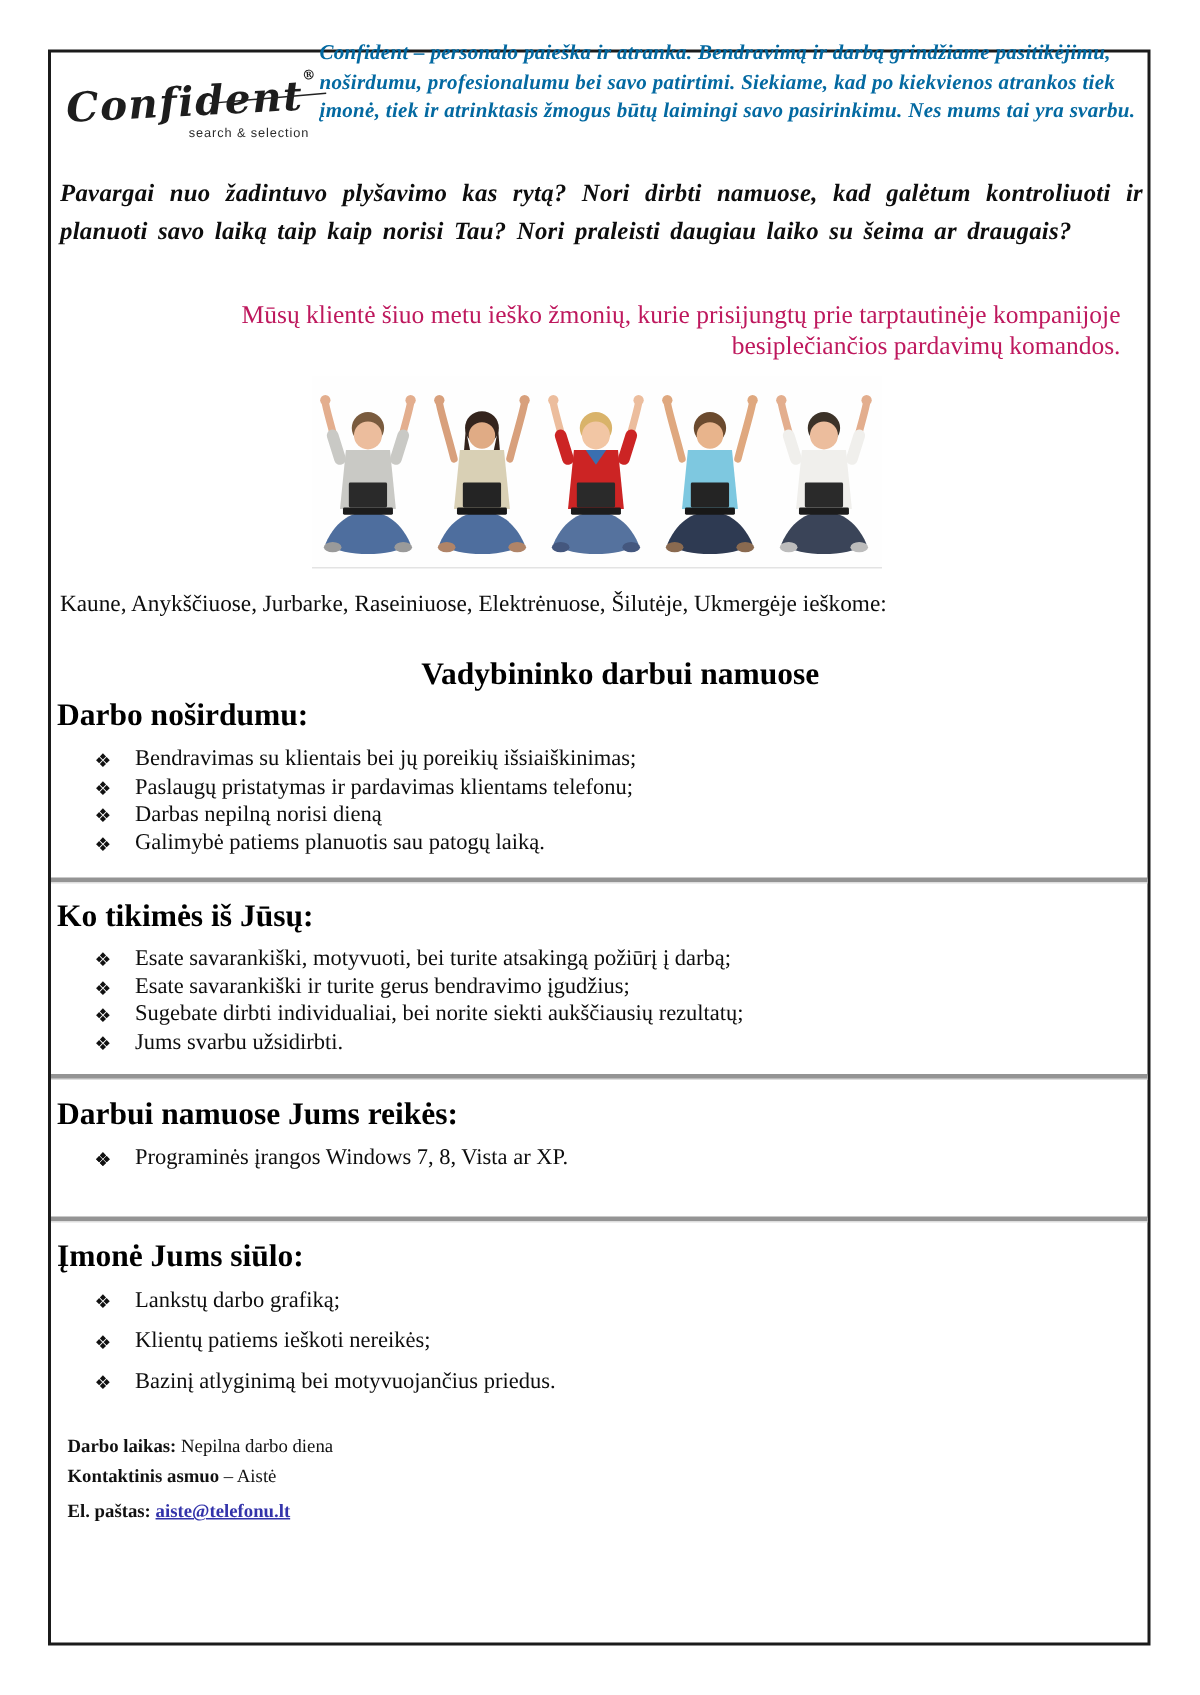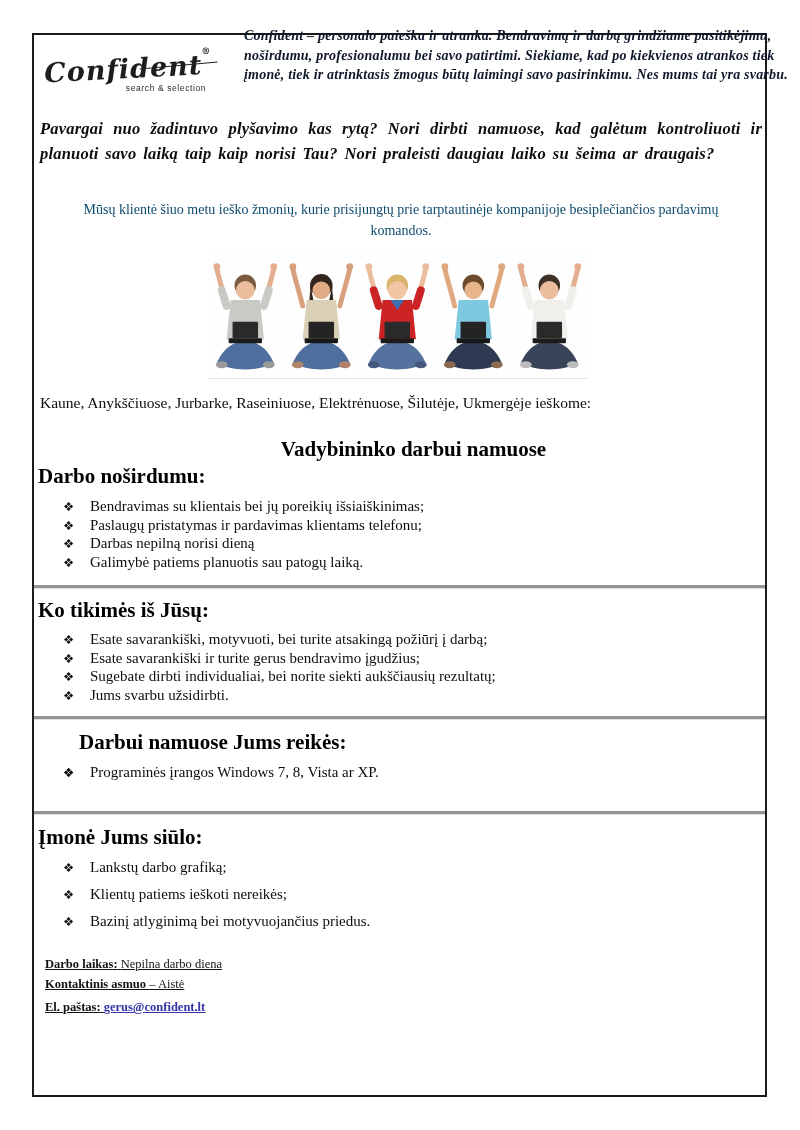--- a/index.html
+++ b/index.html
@@ -24,60 +24,60 @@
     position:absolute; left:96px; top:15px; width:78px; height:10px;
     border-top:1.6px solid #222; transform:rotate(-5deg);
   }
   .logo-sub {
     position:absolute; left:72px; top:33px; width:100px; text-align:center;
     font-family:"Liberation Sans",sans-serif; font-size:8.5px; letter-spacing:0.6px; color:#2a2a2a;
   }
   .blurb {
     position:absolute; left:213px; top:26px; width:554px;
     font-style:italic; font-weight:bold; font-size:14px; line-height:19.5px;
-    color:#0f172a; letter-spacing:0.2px;margin-left:31px;
+    color:#0369a1; letter-spacing:0.2px;
   }
   
   .intro {
     position:absolute; left:40px; top:117px; width:722px;
     font-weight:bold; font-style:italic; font-size:16.5px; line-height:24.5px;
     text-align:justify; word-spacing:2.5px; letter-spacing:0.2px; color:#0d0d0d;
   }
   .client-note {
     position:absolute; left:55px; top:199px; width:692px;
-    font-size:14px; line-height:21px; text-align:center; color:#0c4a6e;
+    font-size:17px; line-height:21px; text-align:right; color:#be185d;
   }
   
   .photo {
     position:absolute; left:208px; top:251px; width:380px; height:128px;
     background:#fefefe; border-bottom:1px solid #e3e3e3;
   }
   
   .locations { position:absolute; left:40px; top:394px; width:720px; font-size:15.5px; color:#0d0d0d; }
   .job-title {
     position:absolute; left:34px; top:437px; width:731px; text-align:center;
     font-weight:bold; font-size:21px; color:#000;padding-left:28px;
   }
   .sec-head { position:absolute; left:38px; font-weight:bold; font-size:21px; color:#000; }
-  .h0 { top:464px; } .h1 { top:598px; } .h2 { top:730px;margin-left:41px; } .h3 { top:825px; }
+  .h0 { top:464px; } .h1 { top:598px; } .h2 { top:730px; } .h3 { top:825px; }
   ul.blist { position:absolute; left:62px; list-style:none; width:660px; }
   .ul0 { top:497px; } .ul1 { top:630px; } .ul2 { top:763px; } .ul3 { top:858px; }
   ul.blist li { position:relative; padding-left:28px; font-size:15px; line-height:18.5px; color:#0d0d0d; }
   ul.ul3 li { margin-bottom:8.5px; }
   .bullet {
     position:absolute; left:1px; top:1px; font-family:"DejaVu Sans",sans-serif;
     font-size:12.5px; color:#111;
   }
   .divider {
     position:absolute; left:34px; width:731px; height:3px;
     background:#949494; box-shadow:0 1px 0 #dedede;
   }
   .d0 { top:585px; } .d1 { top:716px; } .d2 { top:811px; }
   
-  .footer { position:absolute; left:45px; top:957px; width:500px; font-size:12.5px; color:#111;text-decoration:underline; }
+  .footer { position:absolute; left:45px; top:957px; width:500px; font-size:12.5px; color:#111; }
   .f-line { margin-bottom:6px; line-height:14px; }
   .f-label { font-weight:bold; }
   .f-email-line { margin-top:9px; }
   a.email { color:#3333aa; font-weight:bold; text-decoration:underline; cursor:pointer; }
 </style>
 </head>
 <body>
 
 <div class="frame"></div>
 
@@ -215,15 +215,15 @@
   <div class="f-line">
     <span class="f-label">Darbo laikas:</span>
     <span>Nepilna darbo diena</span>
   </div>
   <div class="f-line">
     <span class="f-label">Kontaktinis asmuo</span>
     <span>– Aistė</span>
   </div>
   <div class="f-line f-email-line">
     <span class="f-label">El. paštas:</span>
-    <a class="email">gerus@confident.lt</a>
+    <a class="email">aiste@telefonu.lt</a>
   </div>
 </div>
 
 </body></html>

